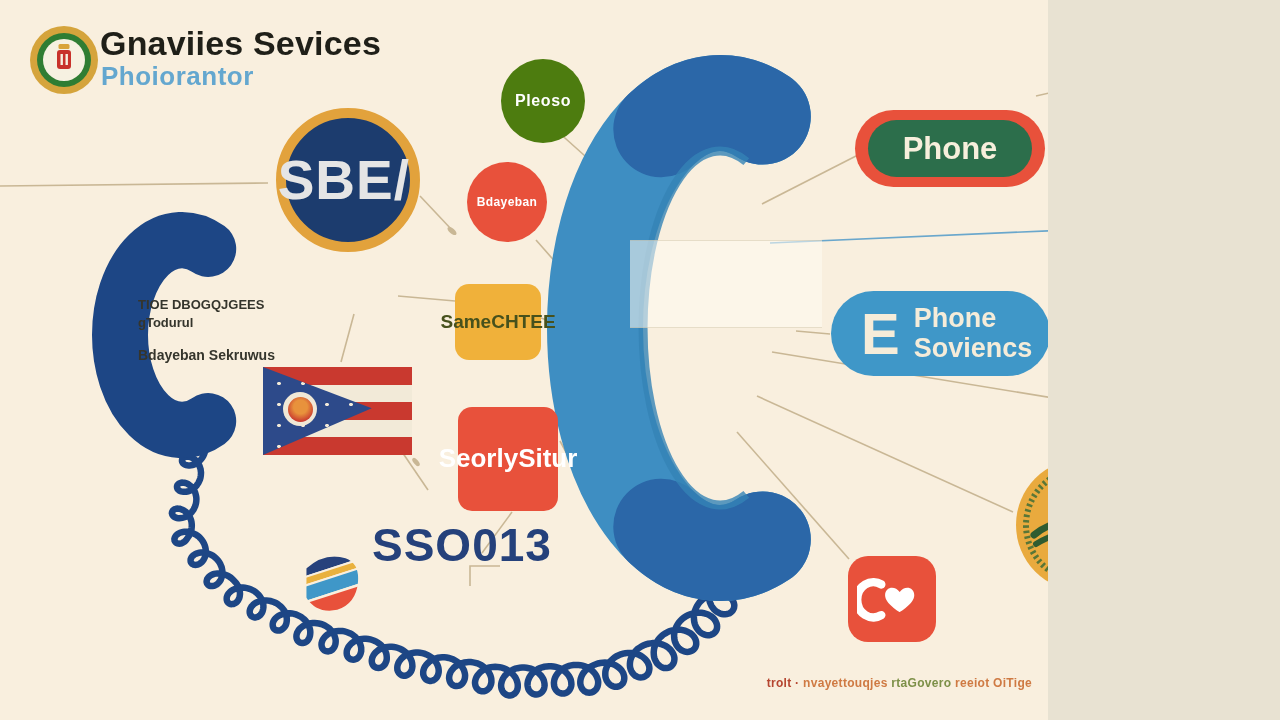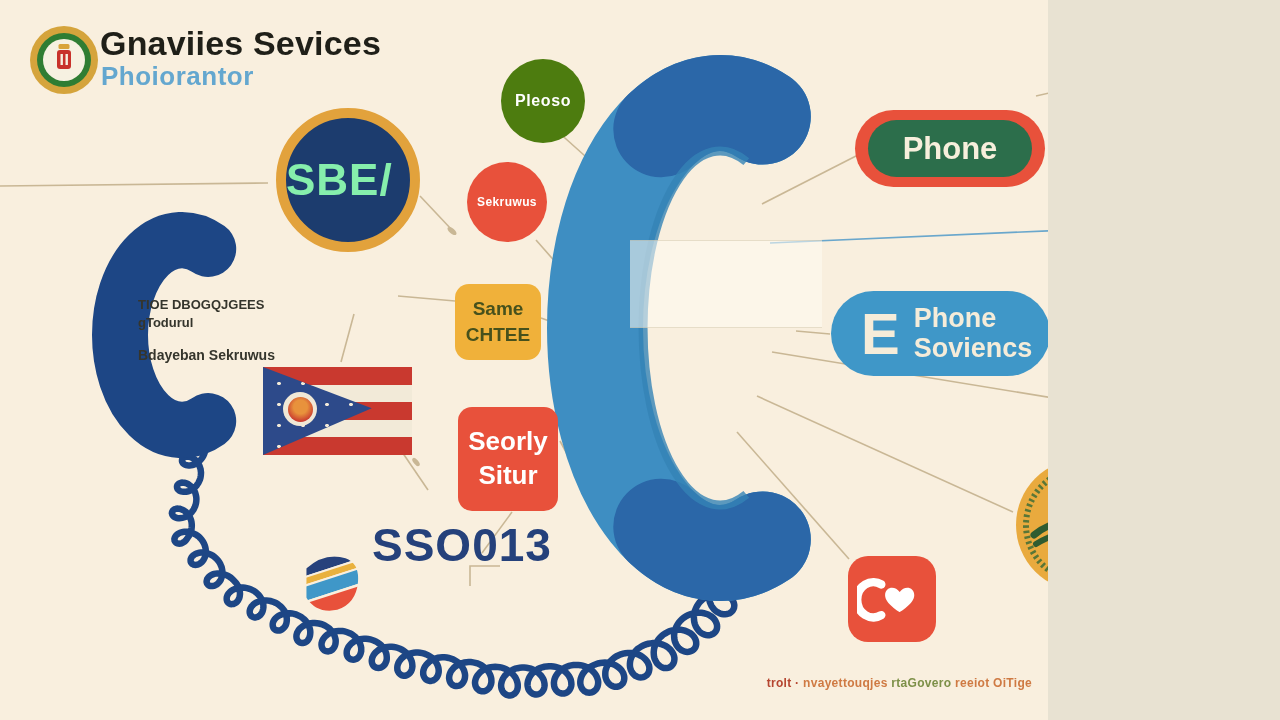--- a/index.html
+++ b/index.html
@@ -7,26 +7,26 @@
           font-family:"Liberation Sans",sans-serif;}
   .abs{position:absolute;}
   svg{display:block;}
 
   
   .title{left:100px;top:24px;font-size:34px;font-weight:800;color:#1f1f18;letter-spacing:.2px;}
   .subtitle{left:101px;top:61px;font-size:26px;font-weight:700;color:#64a7cf;letter-spacing:.5px;}
 
   
   .sbe{left:276px;top:108px;width:124px;height:124px;border-radius:50%;
-       background:#1c3c6e;border:10px solid #e2a23c;display:flex;align-items:center;justify-content:flex-start;
-       color:#86efac;font-size:44px;font-weight:800;letter-spacing:1px;}
+       background:#1c3c6e;border:10px solid #e2a23c;display:flex;align-items:center;justify-content:flex-end;
+       color:#e5e5e5;font-size:55px;font-weight:800;letter-spacing:1px;}
   .bubble{border-radius:50%;display:flex;align-items:center;justify-content:center;color:#fff;font-weight:800;}
   .bubble.yellow{left:501px;top:59px;width:84px;height:84px;background:#4d7c0f;font-size:16px;letter-spacing:.6px;}
   .bubble.red{left:467px;top:162px;width:80px;height:80px;background:#e8513b;font-size:12px;letter-spacing:.4px;}
-  .card{border-radius:14px;display:flex;flex-direction:column;align-items:center;justify-content:center;text-align:center;}
+  .card{border-radius:14px;display:flex;flex-direction:row;align-items:center;justify-content:center;text-align:center;}
   .card.same{left:455px;top:284px;width:86px;height:76px;background:#f0b13a;color:#47511c;font-size:19px;font-weight:800;line-height:1.35;}
   .card.seorly{left:458px;top:407px;width:100px;height:104px;background:#e8513b;color:#fff;font-size:26px;font-weight:800;line-height:1.3;}
 
   .phone-pill{left:855px;top:110px;width:190px;height:77px;background:#e8513b;border-radius:39px;}
   .phone-pill-inner{position:absolute;left:13px;top:10px;right:13px;bottom:10px;background:#2c6e4b;border-radius:29px;
        display:flex;align-items:center;justify-content:center;color:#f7efdc;font-size:31px;font-weight:800;}
   .ephone{left:831px;top:291px;width:219px;height:85px;background:#3f97c8;border-radius:43px;
        display:flex;align-items:center;padding-left:30px;box-sizing:border-box;color:#f5ecd9;}
   .ephone .big-e{font-size:58px;font-weight:800;line-height:1;margin-right:14px;}
   .ephone .col{display:flex;flex-direction:column;font-size:27px;font-weight:800;line-height:1.1;}
@@ -121,21 +121,21 @@
   <div class="abs title">Gnaviies Sevices</div>
   <div class="abs subtitle">Phoiorantor</div>
 
   <div class="abs sbe">
     <span>SBE/</span>
   </div>
   <div class="abs bubble yellow">
     <span>Pleoso</span>
   </div>
   <div class="abs bubble red">
-    <span>Sekruwus</span>
+    <span>Bdayeban</span>
   </div>
   <div class="abs card same">
     <span>Same</span>
     <span>CHTEE</span>
   </div>
   <div class="abs card seorly">
     <span>Seorly</span>
     <span>Situr</span>
   </div>
 

